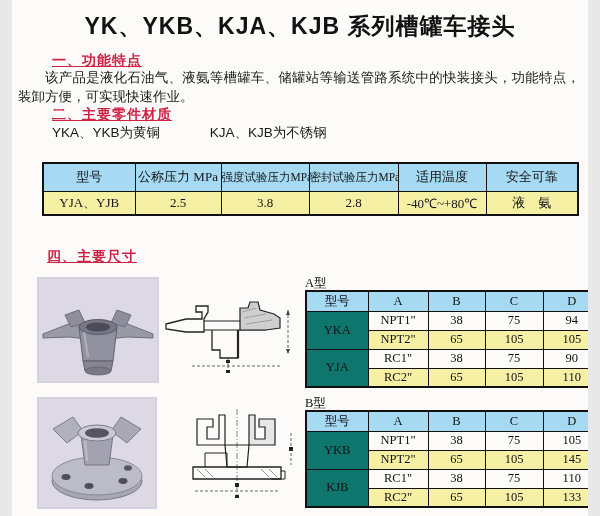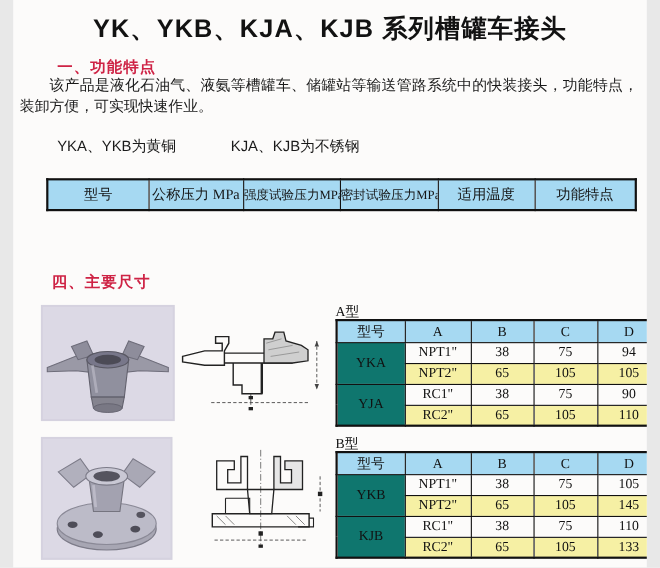--- a/index.html
+++ b/index.html
@@ -8,20 +8,21 @@
     background:#fcfbfa;overflow:hidden;
     font-family:"Liberation Sans",sans-serif;color:#151515;
   }
   .page-title{
     position:absolute;top:11px;left:0;width:100%;text-align:center;
     font-size:23px;font-weight:bold;letter-spacing:1px;color:#121212;
   }
   .h-red{
     position:absolute;font-size:14px;font-weight:bold;color:#ce2345;
     letter-spacing:1px;
+    text-decoration:underline;
   }
   .h1{left:40px;top:52px;}
   .h2{left:40px;top:106px;}
   .h3{left:40px;top:141px;}
   .h4{left:35px;top:248px;text-align:right;}
   .para{
     position:absolute;left:6px;right:8px;top:69px;
     font-size:13.5px;line-height:18.5px;text-indent:2em;color:#1a1a1a;
     text-align:justify;
   }
@@ -72,20 +73,21 @@
 </head>
 <body>
 
 <div class="page">
 
   <div class="page-title">YK、YKB、KJA、KJB 系列槽罐车接头</div>
 
   <div class="h-red h1">一、功能特点</div>
   <div class="para">该产品是液化石油气、液氨等槽罐车、储罐站等输送管路系统中的快装接头，功能特点，装卸方便，可实现快速作业。</div>
 
+  <div class="h-red h2">二、主要零件材质</div>
   <div class="materials">
     <span class="m1">YKA、YKB为黄铜</span>
     <span class="m2">KJA、KJB为不锈钢</span>
   </div>
 
 
   <table class="perf">
     <colgroup>
       <col style="width:92px">
         <col style="width:86px">
@@ -94,24 +96,32 @@
         <col style="width:88px">
         <col style="width:92px">
     </colgroup>
     <thead>
       <tr>
         <th>型号</th>
         <th>公称压力 MPa</th>
         <th class="sm">强度试验压力MPa</th>
         <th class="sm">密封试验压力MPa</th>
         <th>适用温度</th>
-        <th>功能特点</th>
+        <th>安全可靠</th>
       </tr>
     </thead>
     <tbody>
+      <tr class="yellow">
+        <td>YJA、YJB</td>
+        <td>2.5</td>
+        <td>3.8</td>
+        <td>2.8</td>
+        <td>-40℃~+80℃</td>
+        <td>液　氨</td>
+      </tr>
     </tbody>
   </table>
 
   <div class="h-red h4">四、主要尺寸</div>
 
   <div class="fig figA-photo">
     <svg width="122" height="106" viewBox="0 0 122 106">
       <rect x="0" y="0" width="122" height="106" fill="#d5d2df"></rect>
       <rect x="2" y="2" width="118" height="102" fill="#dcd9e5"></rect>
 

